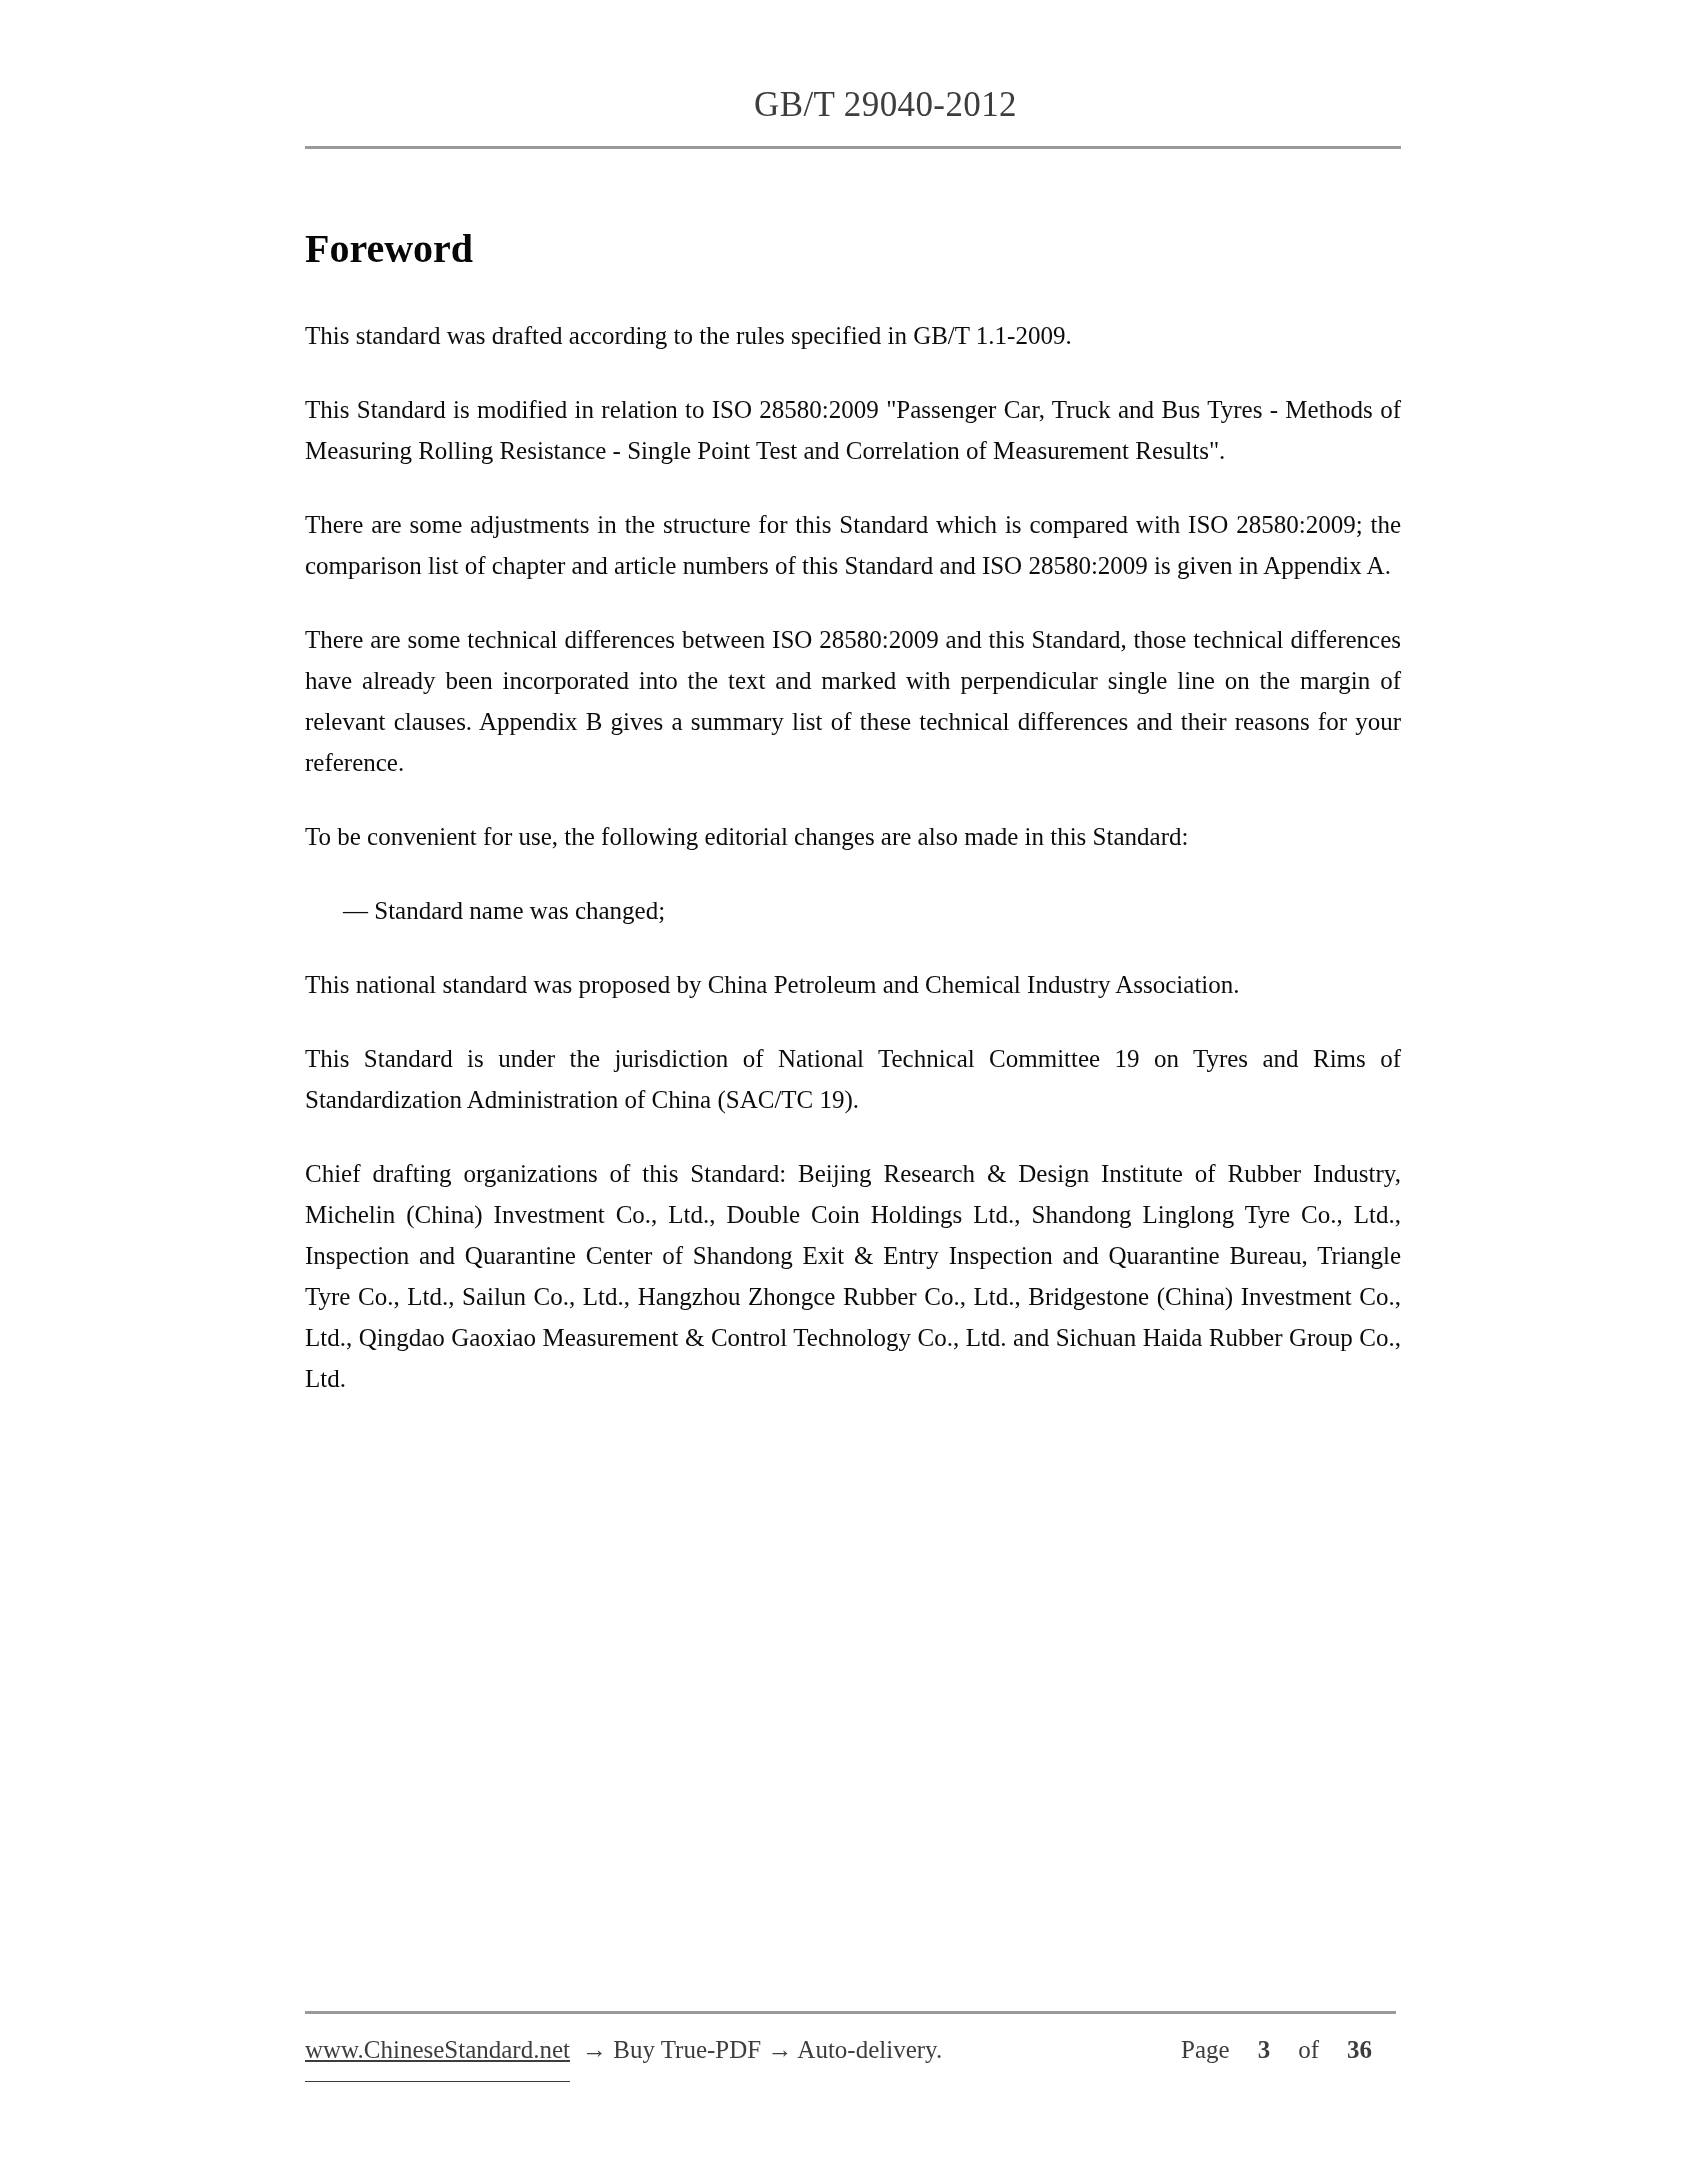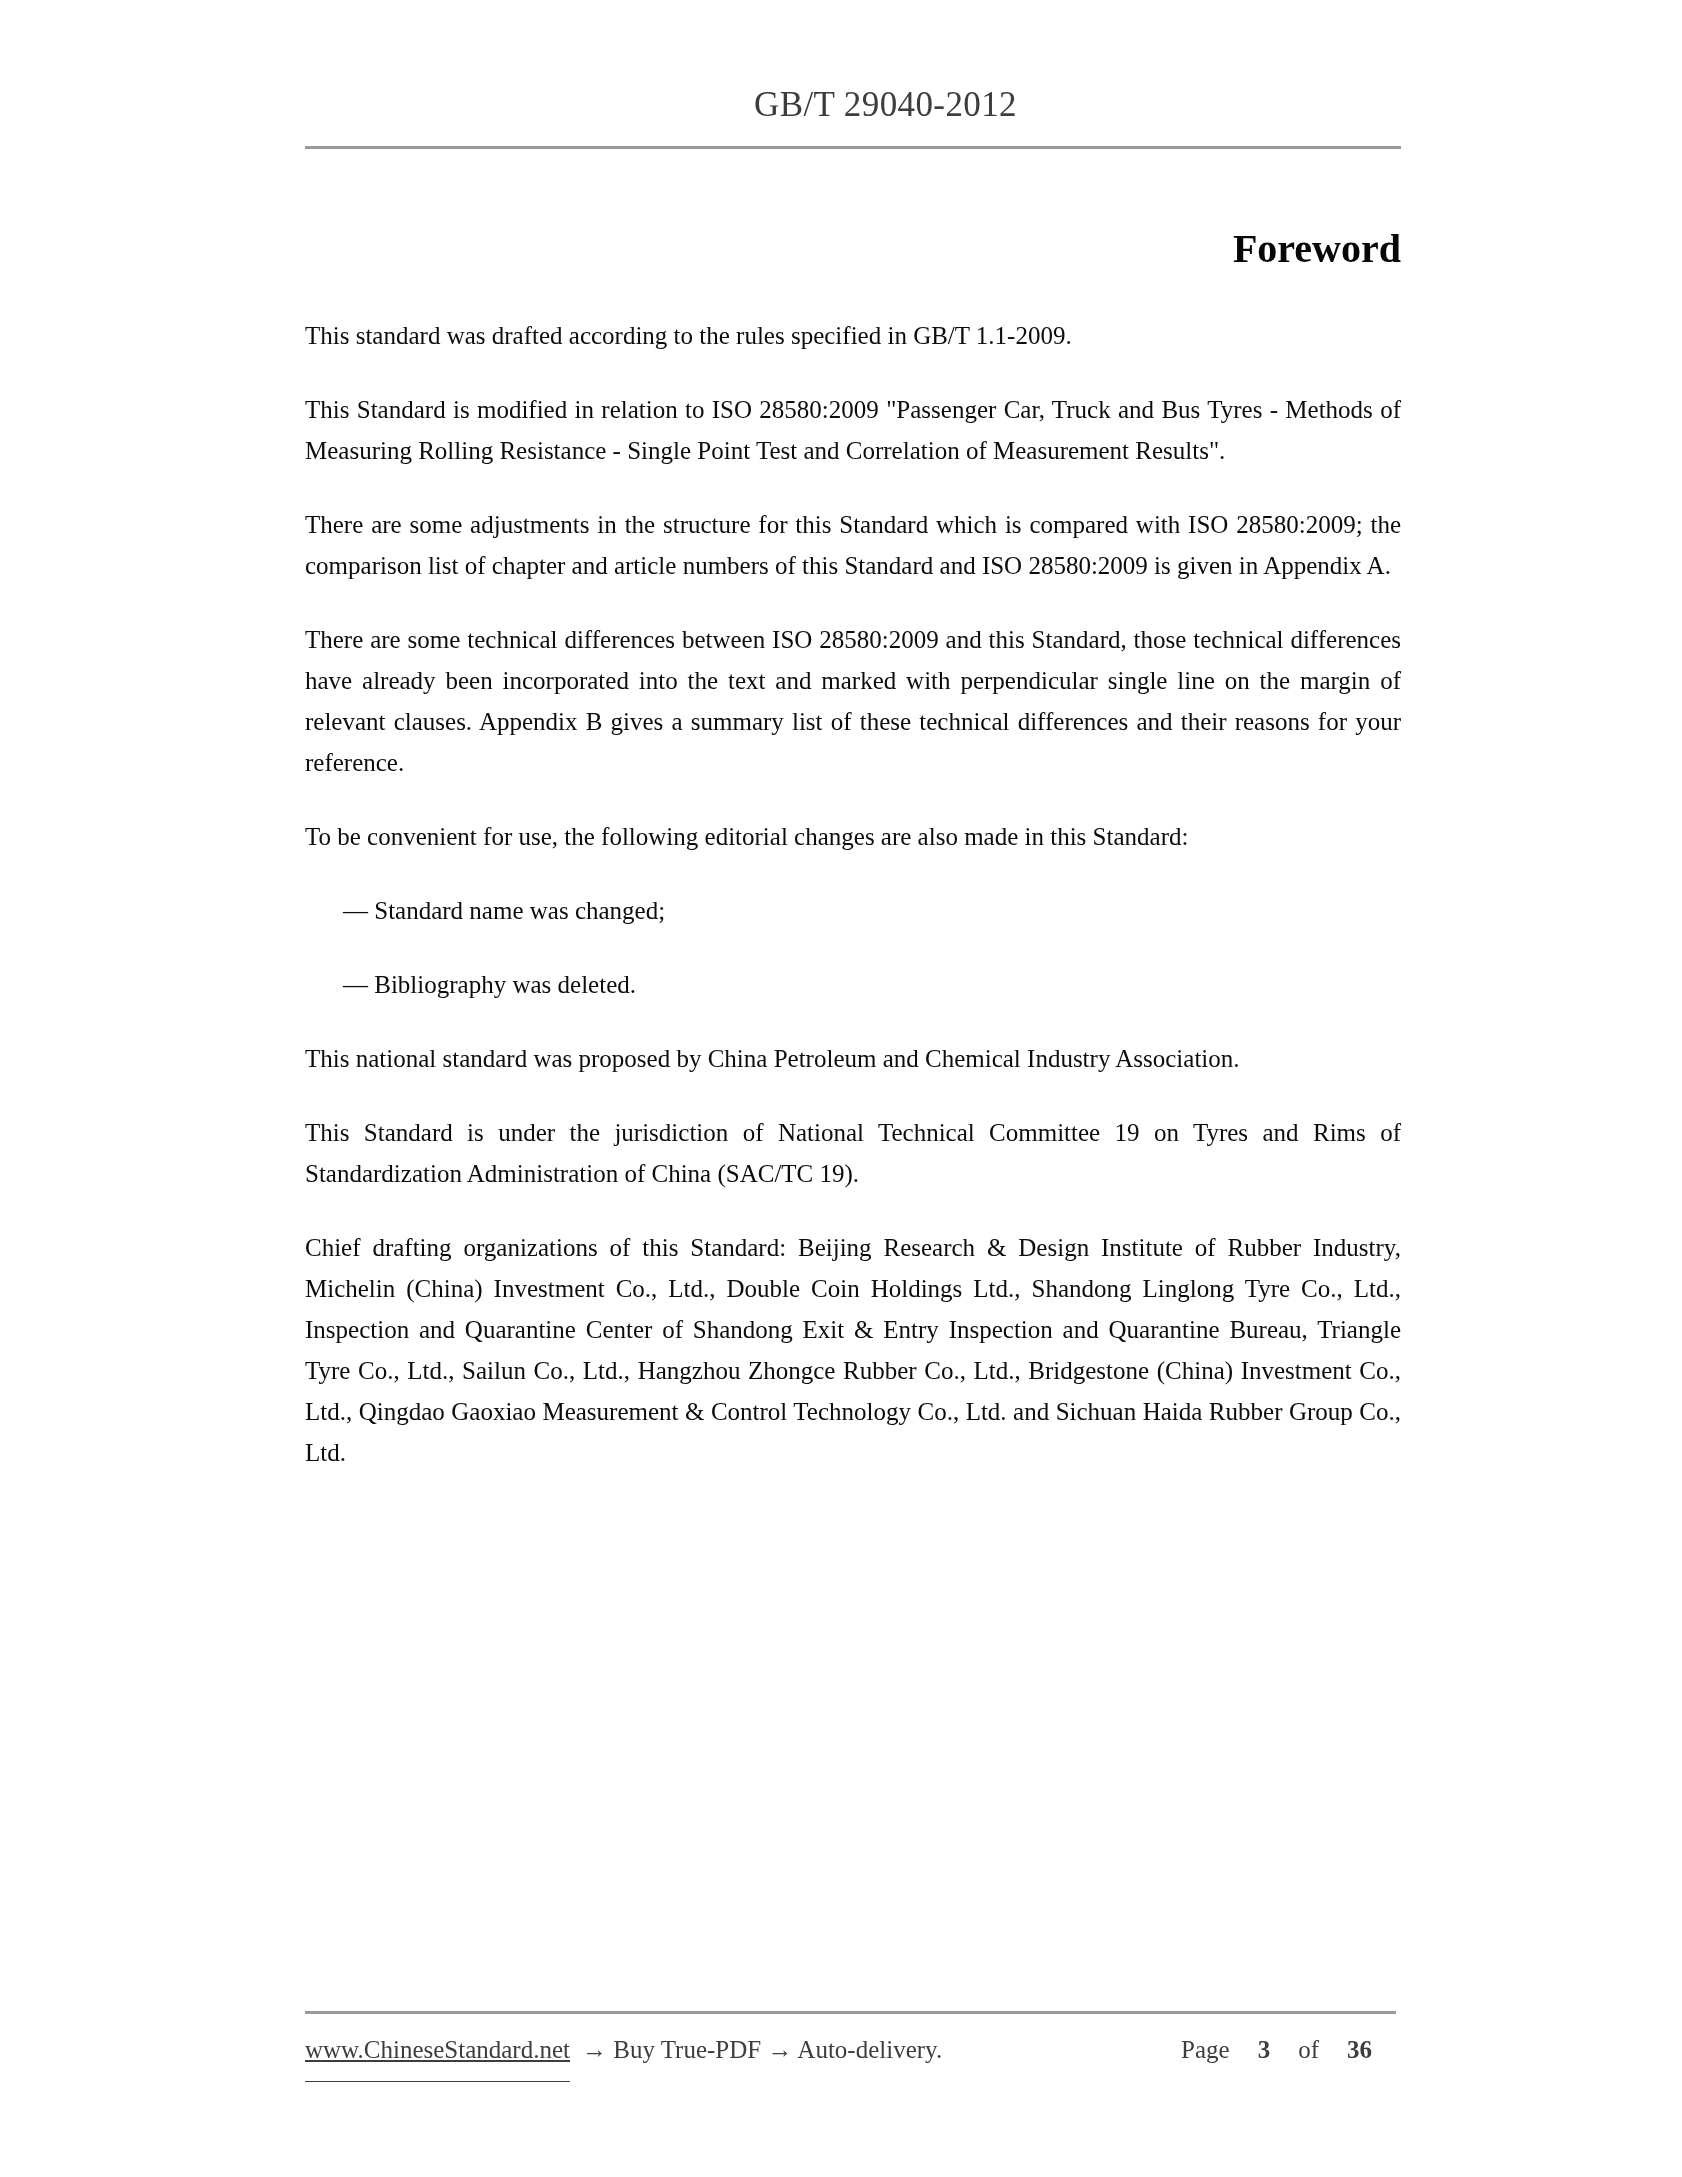--- a/index.html
+++ b/index.html
@@ -40,21 +40,21 @@
   .content {
     position: absolute;
     top: 149px;
     left: 305px;
     width: 1096px;
   }
   .title {
     font-size: 40px;
     line-height: 48px;
     font-weight: bold;
-    text-align: right;
+    text-align: left;
     margin: 76px 0 42px 0;
     color: #070707;
   }
   .para {
     font-size: 25px;
     line-height: 41px;
     margin: 0 0 33px 0;
     text-align: justify;
   }
   .bullet {
@@ -106,21 +106,20 @@
     <p class="para">This Standard is modified in relation to ISO 28580:2009 "Passenger Car, Truck and Bus Tyres - Methods of Measuring Rolling Resistance - Single Point Test and Correlation of Measurement Results".</p>
 
     <p class="para">There are some adjustments in the structure for this Standard which is compared with ISO 28580:2009; the comparison list of chapter and article numbers of this Standard and ISO 28580:2009 is given in Appendix A.</p>
 
     <p class="para">There are some technical differences between ISO 28580:2009 and this Standard, those technical differences have already been incorporated into the text and marked with perpendicular single line on the margin of relevant clauses. Appendix B gives a summary list of these technical differences and their reasons for your reference.</p>
 
     <p class="para">To be convenient for use, the following editorial changes are also made in this Standard:</p>
 
     <p class="para bullet">— Standard name was changed;</p>
 
-    <p class="para bullet">— Bibliography was deleted.</p>
 
     <p class="para">This national standard was proposed by China Petroleum and Chemical Industry Association.</p>
 
     <p class="para">This Standard is under the jurisdiction of National Technical Committee 19 on Tyres and Rims of Standardization Administration of China (SAC/TC 19).</p>
 
     <p class="para">Chief drafting organizations of this Standard: Beijing Research &amp; Design Institute of Rubber Industry, Michelin (China) Investment Co., Ltd., Double Coin Holdings Ltd., Shandong Linglong Tyre Co., Ltd., Inspection and Quarantine Center of Shandong Exit &amp; Entry Inspection and Quarantine Bureau, Triangle Tyre Co., Ltd., Sailun Co., Ltd., Hangzhou Zhongce Rubber Co., Ltd., Bridgestone (China) Investment Co., Ltd., Qingdao Gaoxiao Measurement &amp; Control Technology Co., Ltd. and Sichuan Haida Rubber Group Co., Ltd.</p>
 
   </main>
 
   <div class="rule footer-rule"></div>

